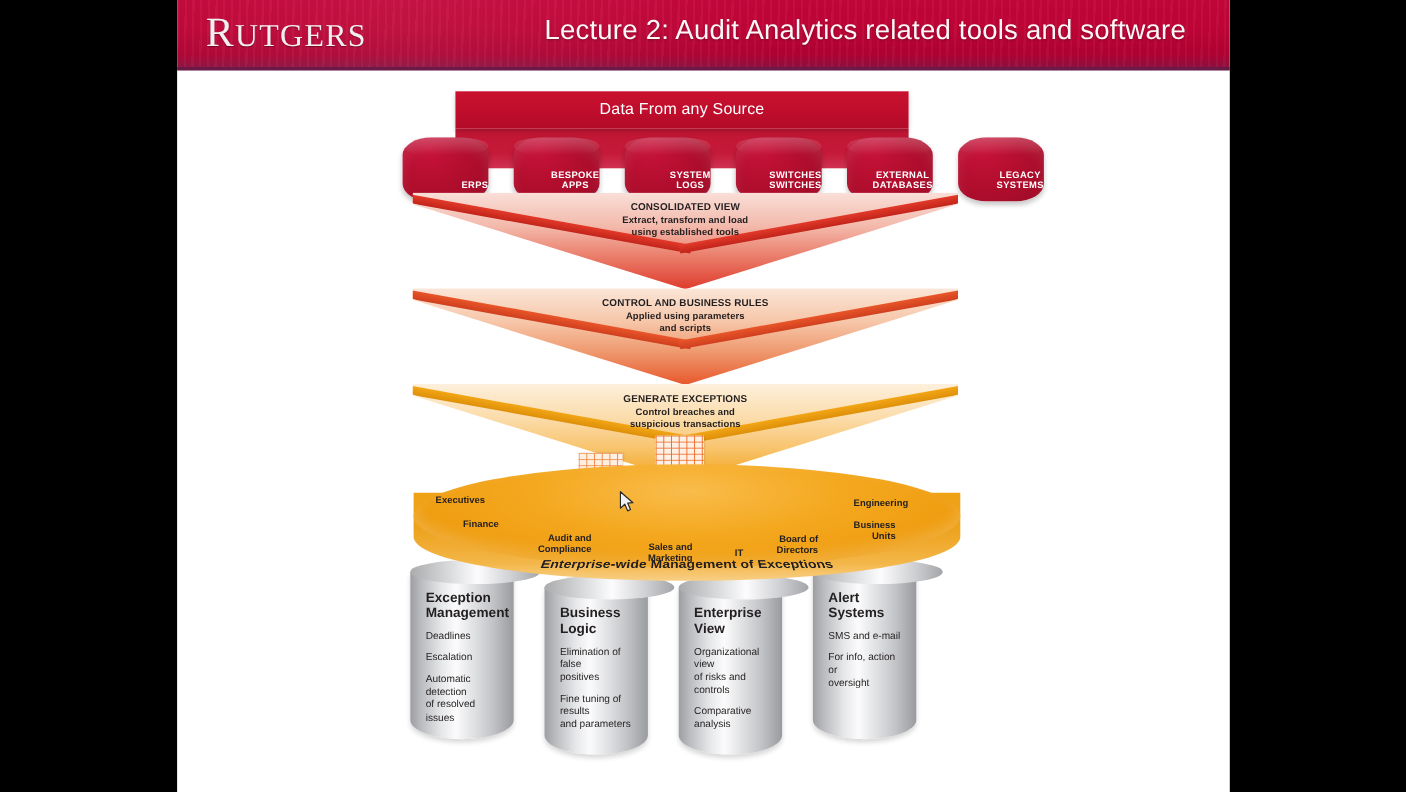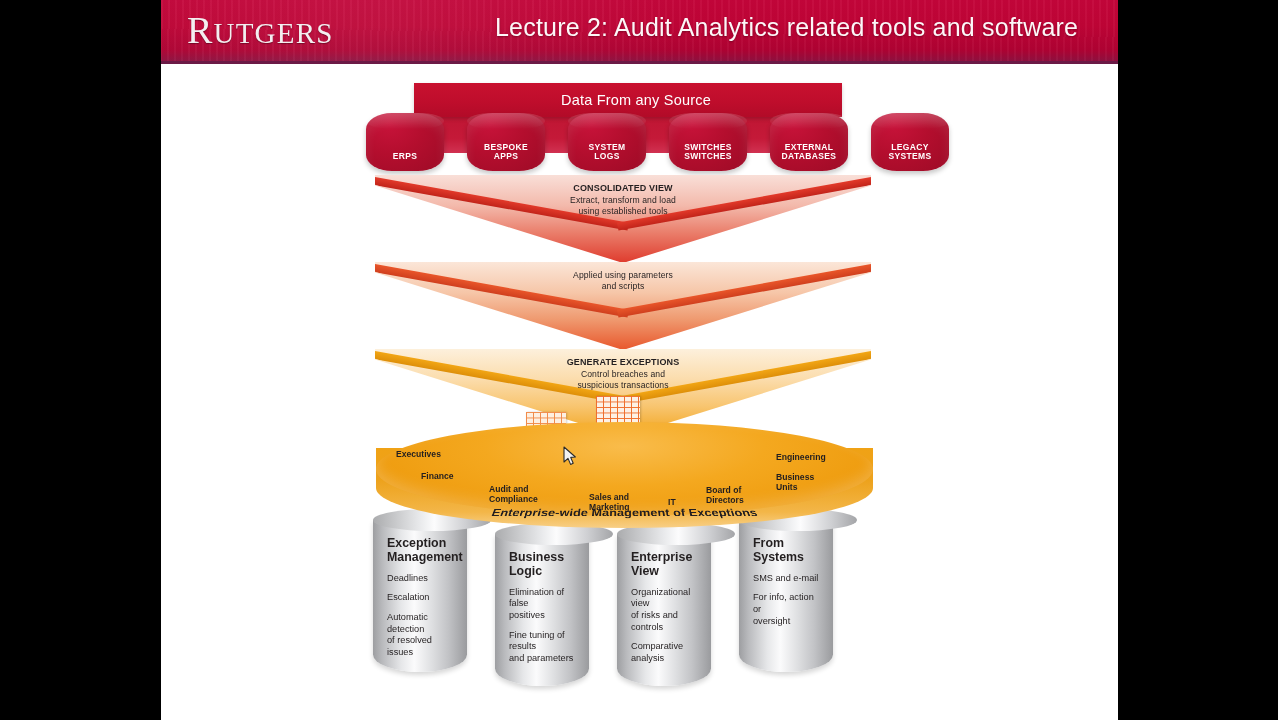--- a/index.html
+++ b/index.html
@@ -79,47 +79,46 @@
     position: absolute;
     left: 253px; top: 19px;
     width: 412px; height: 34px;
     background: linear-gradient(180deg,#c8112f 0%,#bf0d2c 55%,#b20b28 100%);
     color:#fff;
     font-size: 14.5px;
     text-align:center;
     line-height: 34px;
     letter-spacing: .2px;
     box-shadow: 0 2px 4px rgba(0,0,0,.18);
-    padding-left: 16px;
   }
   .src-bar-body {
     position:absolute;
     left:253px; top:53px;
     width:412px; height:36px;
     background: linear-gradient(180deg,#bd0c2b 0%, #c21030 60%, #cf294a 100%);
     opacity:.96;
   }
   .cyl-row {
     position: absolute;
     left: 205px; top: 45px;
     width: 512px; height: 62px;
   }
   .cyl {
     position: absolute;
-    top: 4px;
+    top: 16px;
     width: 78px; height: 58px;
     border-radius: 26px / 16px;
     background: radial-gradient(ellipse at 30% 18%, #c8133a 0%, #b40e2e 45%, #9d0b26 100%);
     box-shadow: 0 3px 5px rgba(0,0,0,.22), inset 0 8px 12px rgba(255,255,255,.10);
     color:#fff;
     text-align:center;
     font-size: 8.5px;
     font-weight: 700;
     letter-spacing: .35px;
-    display:flex; align-items:flex-end; justify-content:center;
+    display:flex; align-items:flex-end; justify-content:flex-end;
     padding-bottom: 9px;
     box-sizing: border-box;
     line-height: 1.12;
   }
   .cyl::before{
     content:"";
     position:absolute; left:0; right:0; top:0; height:16px;
     border-radius: 26px / 8px;
     background: linear-gradient(180deg, rgba(255,255,255,.16), rgba(255,255,255,0));
   }
@@ -151,21 +150,21 @@
   .f-label {
     position:absolute;
     left:0; right:0; top:8px;
     text-align:center;
     font-size: 9px;
     color:#231f20;
     line-height: 1.32;
     letter-spacing:.1px;
   }
   .f-label .f-title { font-weight:700; font-size:9px; letter-spacing:.15px;}
-  .f-label .f-sub  { font-weight:400; font-size:8.6px; }
+  .f-label .f-sub  { font-weight:700; font-size:8.6px; }
 
   
   #funnel1 { top: 111px; }
   #funnel1 .fill { background: linear-gradient(180deg,#f9dfd8 0%, #f3b9ab 35%, #ea7f6c 65%, #df3b2d 100%); }
   #funnel1 .rim::before, #funnel1 .rim::after { background: linear-gradient(180deg,#e23a2a,#c2241a); }
 
   #funnel2 { top: 198px; }
   #funnel2 .fill { background: linear-gradient(180deg,#fbe6d8 0%, #f6c6a8 35%, #ef9a70 65%, #e8572c 100%); }
   #funnel2 .rim::before, #funnel2 .rim::after { background: linear-gradient(180deg,#e9562a,#d03f1e); }
 
@@ -192,21 +191,21 @@
     width:497px; height:94px;
     border-radius: 50%;
     background: radial-gradient(ellipse at 50% 26%, #f9bc4b 0%, #f4a81f 40%, #ef9d10 72%, #e79208 100%);
     box-shadow: inset 0 -6px 14px rgba(255,255,255,.20);
   }
   .role {
     position:absolute;
     color:#231f20;
     font-size: 8.6px;
     font-weight:700;
-    text-align:left;
+    text-align:right;
     line-height:1.2;
     white-space:nowrap;
   }
   #ent-label {
     position:absolute;
     left:0; right:0; top:84px;
     text-align:center;
     font-size:12.6px;
     font-weight:700;
     color:#231f20;
@@ -330,20 +329,21 @@
           <div class="f-sub">using established tools</div>
         </div>
       </div>
 
       <div class="funnel" id="funnel2">
         <div class="wedge">
             <div class="fill"></div>
           </div>
         <div class="rim"></div>
         <div class="f-label">
+          <div class="f-title">CONTROL AND BUSINESS RULES</div>
           <div class="f-sub">Applied using parameters</div>
           <div class="f-sub">and scripts</div>
         </div>
       </div>
 
       <div class="funnel" id="funnel3">
         <div class="wedge">
             <div class="fill"></div>
           </div>
         <div class="rim"></div>
@@ -372,21 +372,21 @@
           </div>
           <div class="box" style="left: 456px; top: 470px; height: 152px;">
             <div class="box-txt" style="top: 16px;">
               <div class="box-h">Enterprise View</div>
               <div class="box-p">Organizational view<br>of risks and controls</div>
               <div class="box-p">Comparative<br>analysis</div>
             </div>
           </div>
           <div class="box" style="left: 578px; top: 456px; height: 152px;">
             <div class="box-txt" style="top: 16px;">
-              <div class="box-h">From Systems</div>
+              <div class="box-h">Alert Systems</div>
               <div class="box-p">SMS and e-mail</div>
               <div class="box-p">For info, action or<br>oversight</div>
             </div>
           </div>
         </div>
 
       <div id="skyline">
           <div class="bld" style="left: 0px; width: 30px; height: 58px; background-image: repeating-linear-gradient(rgb(246, 178, 122) 0px, rgb(246, 178, 122) 1px, rgba(255, 255, 255, 0) 1px, rgba(255, 255, 255, 0) 5.5px), repeating-linear-gradient(90deg, rgb(246, 178, 122) 0px, rgb(246, 178, 122) 1px, rgba(255, 255, 255, 0) 1px, rgba(255, 255, 255, 0) 7px); background-color: rgb(251, 227, 204);"></div>
           <div class="bld" style="left: 30px; width: 40px; height: 88px; background-image: repeating-linear-gradient(rgb(241, 139, 74) 0px, rgb(241, 139, 74) 1px, rgba(255, 255, 255, 0) 1px, rgba(255, 255, 255, 0) 5.5px), repeating-linear-gradient(90deg, rgb(241, 139, 74) 0px, rgb(241, 139, 74) 1px, rgba(255, 255, 255, 0) 1px, rgba(255, 255, 255, 0) 7px); background-color: rgb(253, 240, 226);"></div>
           <div class="bld" style="left: 72px; width: 28px; height: 74px; background-image: repeating-linear-gradient(rgb(201, 202, 204) 0px, rgb(201, 202, 204) 1px, rgba(255, 255, 255, 0) 1px, rgba(255, 255, 255, 0) 5.5px), repeating-linear-gradient(90deg, rgb(201, 202, 204) 0px, rgb(201, 202, 204) 1px, rgba(255, 255, 255, 0) 1px, rgba(255, 255, 255, 0) 7px); background-color: rgb(244, 244, 245);"></div>

